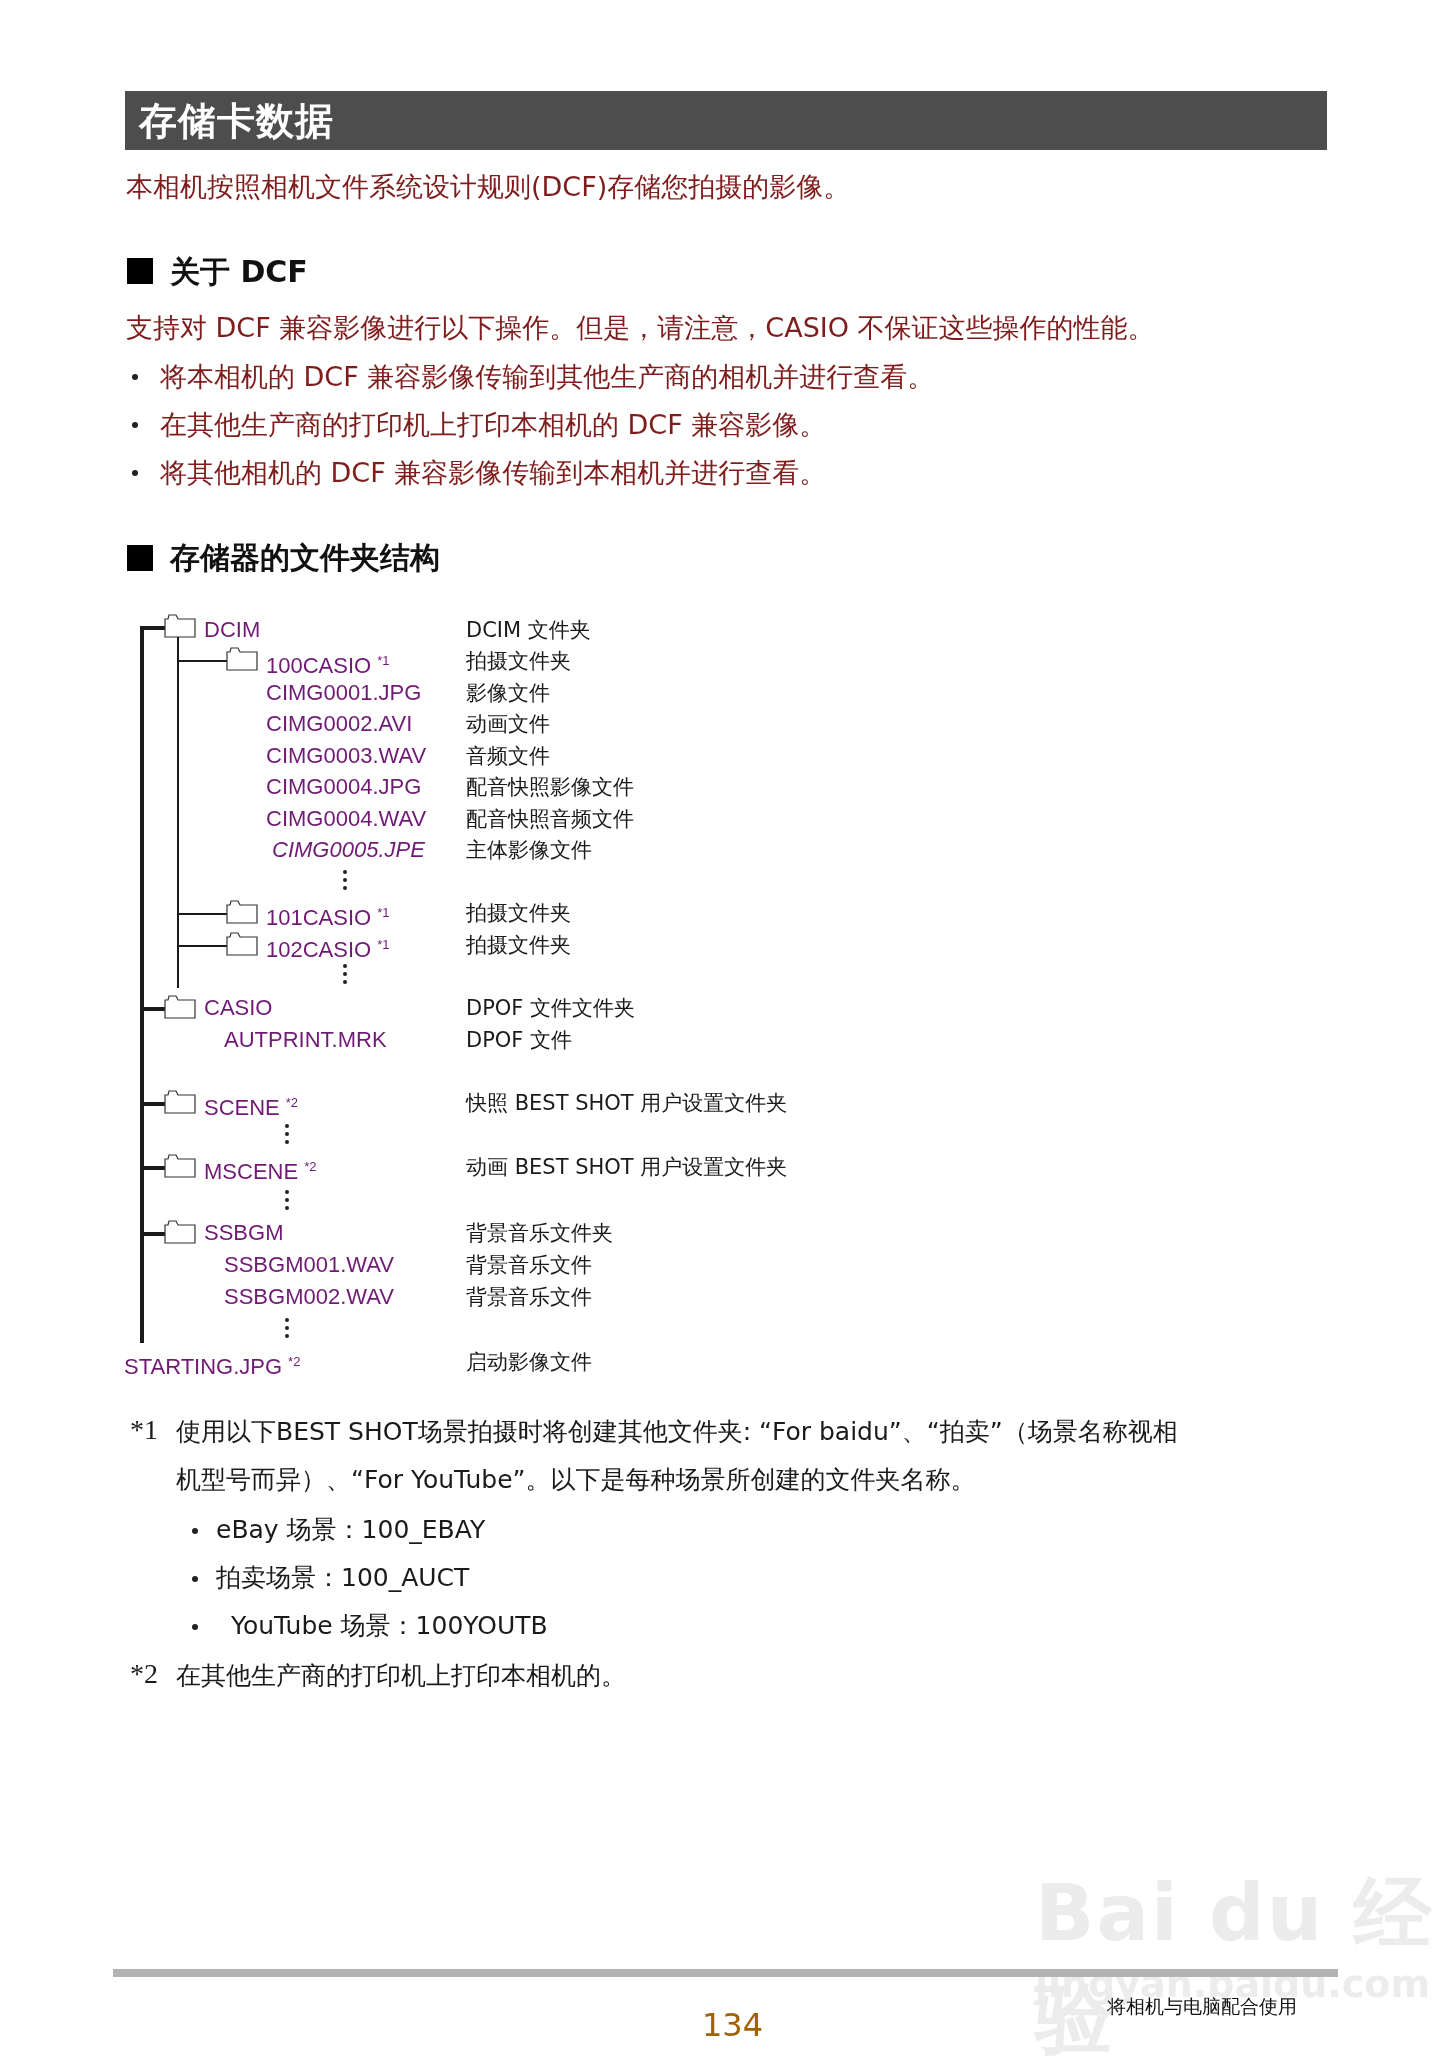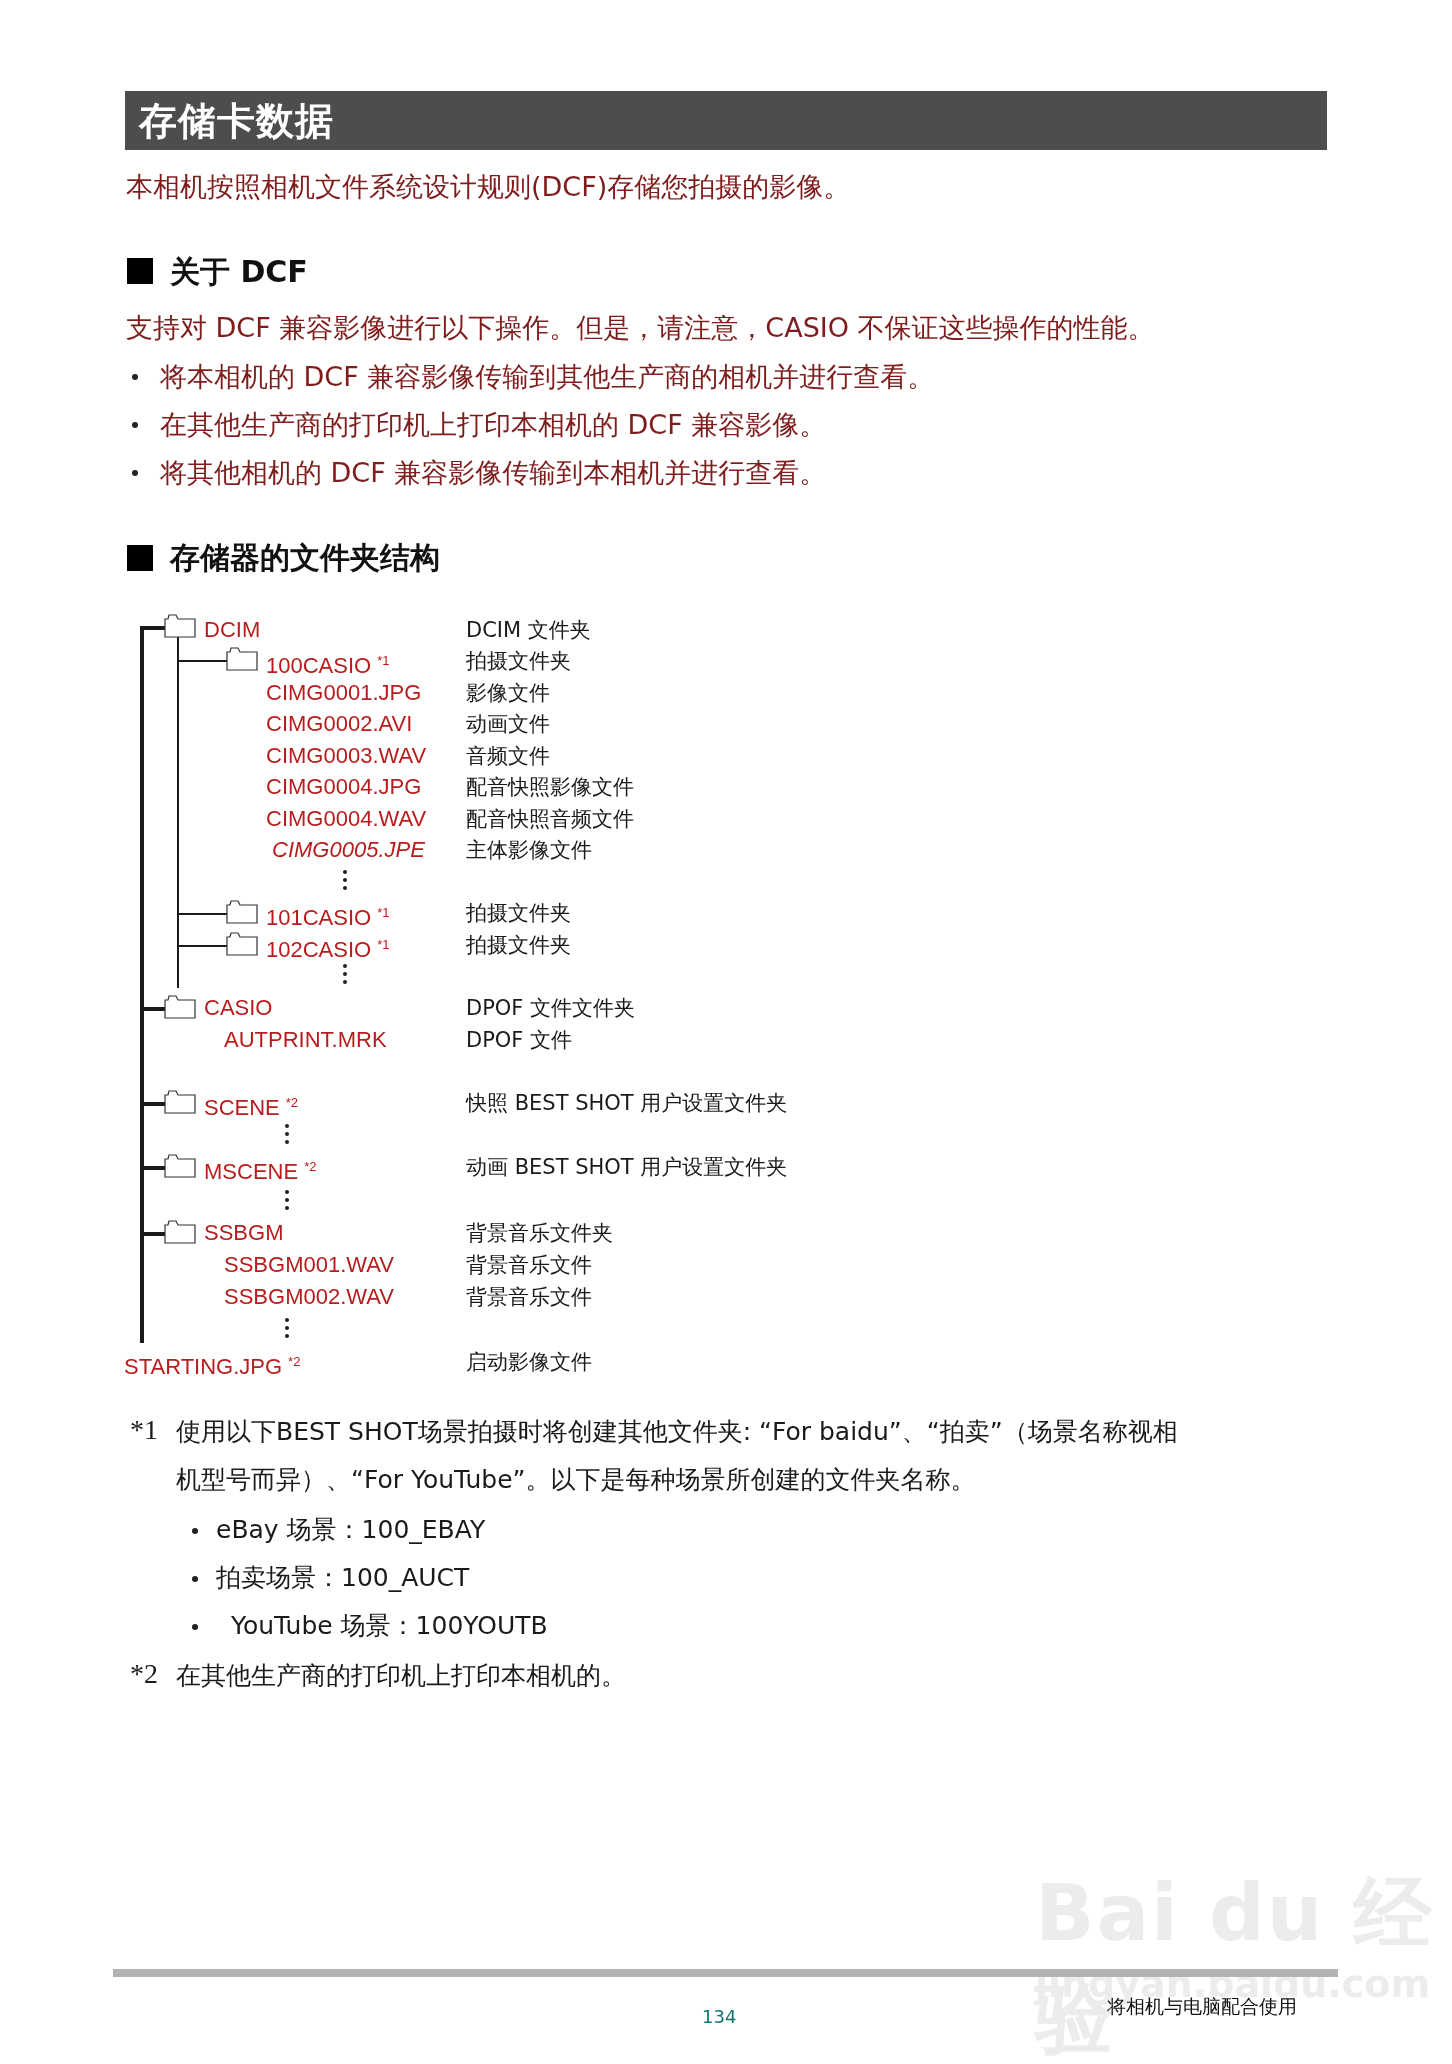--- a/index.html
+++ b/index.html
@@ -5,31 +5,31 @@
   html, body { margin:0; padding:0; background:#ffffff; }
   body { width:1452px; height:2064px; position:relative; overflow:hidden;
          font-family:"DejaVu Sans","Liberation Sans",sans-serif; color:#1a1a1a; }
   .abs { position:absolute; white-space:nowrap; }
   .title-bar { position:absolute; left:125px; top:91px; width:1202px; height:59px; background:#4d4d4d; }
   .title-text { position:absolute; left:14px; top:5px; font-size:38px; font-weight:bold; color:#ffffff; line-height:50px; letter-spacing:1px; }
   .body-text { font-size:27px; line-height:34px; color:#7f1d1d; }
   .heading { font-size:30px; font-weight:bold; line-height:36px; color:#111; }
   .sq { position:absolute; width:26px; height:26px; background:#000; }
   .bullet-dot { position:absolute; width:6px; height:6px; border-radius:50%; background:#222; }
-  .tree-name { font-family:"Liberation Sans",sans-serif; font-size:22px; line-height:26px; color:#b91c1c; }
+  .tree-name { font-family:"Liberation Sans",sans-serif; font-size:22px; line-height:26px; color:#701a75; }
   .tree-desc { font-size:21px; line-height:26px; color:#1a1a1a; }
   .sup { font-size:13px; vertical-align:8px; margin-left:6px; }
   .folder { position:absolute; width:32px; height:24px; }
   .trunk { position:absolute; background:#1a1a1a; }
   .vdots { position:absolute; width:4px; }
   .vdots i { display:block; width:4px; height:4px; border-radius:50%; background:#222; margin-bottom:4px; }
   .fn-mark { font-family:"Liberation Serif",serif; font-size:28px; }
   .fn-text { font-size:25px; line-height:32px; }
   .footer-rule { position:absolute; left:113px; top:1969px; width:1225px; height:8px; background:#b3b3b3; }
-  .page-no { font-size:18px; color:#0f766e; }
+  .page-no { font-size:32px; color:#a16207; }
   .footer-section { font-size:19px; color:#111; }
   .watermark { position:absolute; color:#ececec; font-weight:bold; }
 </style>
 </head>
 <body>
 
 <div class="title-bar">
   <span class="title-text">存储卡数据</span>
 </div>
 

